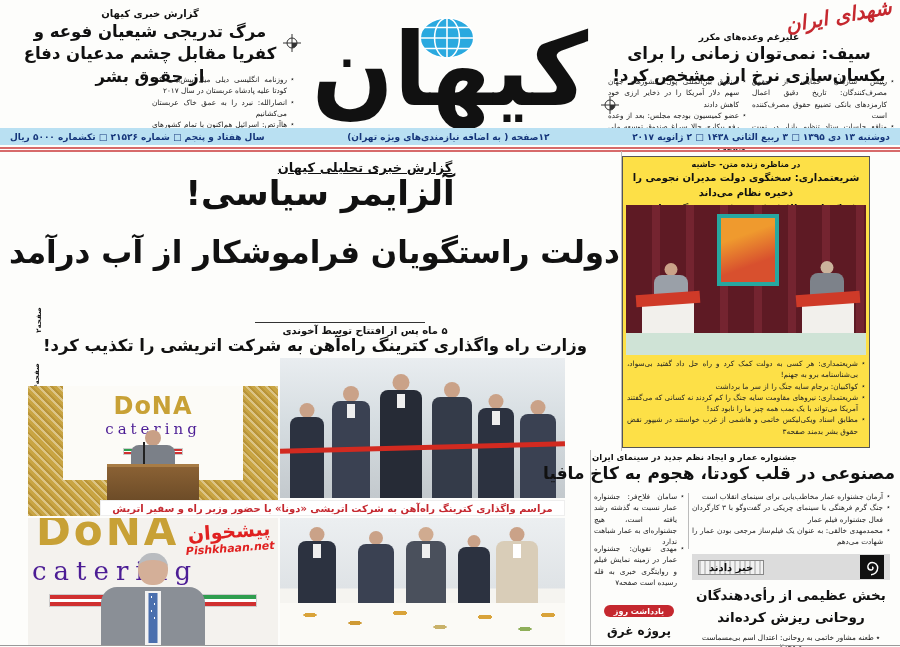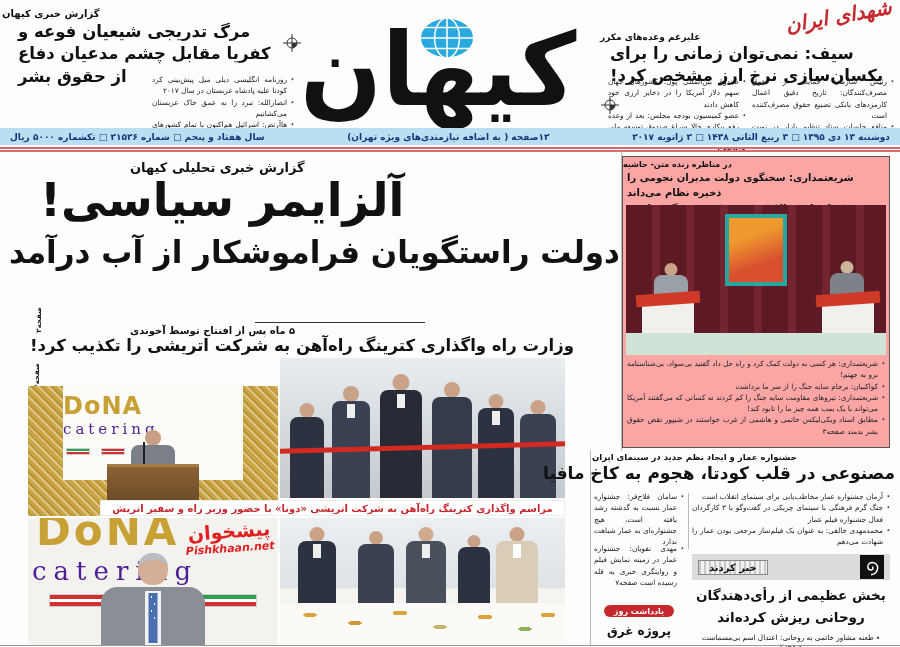--- a/index.html
+++ b/index.html
@@ -1,20 +1,20 @@
 <!DOCTYPE html>
 <html lang="fa" dir="rtl"><head>
 <meta charset="utf-8">
 <style>
   * { margin:0; padding:0; box-sizing:border-box; }
   html,body { background:#e8e8e8; }
   body { font-family:"DejaVu Sans", sans-serif; }
   .page { position:relative; width:900px; height:647px; margin:0 auto; background:#fdfdfb; overflow:hidden; direction:rtl; color:#111; }
   .abs { position:absolute; }
-  .c { text-align:left; }
+  .c { text-align:center; }
   .bold { font-weight:bold; }
   .just { text-align:justify; }
   .b { position:relative; padding-right:7px; }
   .b::before { content:"٭"; position:absolute; right:0; top:0; font-size:6px; }
   .tinytxt { font-size:7.3px; line-height:1.55; color:#222; }
   .vref { position:absolute; font-size:7px; font-weight:bold; transform:rotate(-90deg); white-space:nowrap; color:#111; }
 
   
   .tl-block { left:2px; top:0; width:296px; height:127px; }
   .tr-block { left:600px; top:0; width:298px; height:127px; }
@@ -30,22 +30,22 @@
 
   .crosshair { position:absolute; width:18px; height:18px; }
 
   
   .info-bar { left:0; top:128px; width:900px; height:17px; background:#b9e0f2; color:#15357a;
               display:flex; justify-content:space-between; align-items:center; padding:0 10px;
               font-size:9px; font-weight:bold; }
   .red-rule { left:0; top:147px; width:900px; height:5px; border-top:2px solid #d76a6a; border-bottom:2px solid #d76a6a; }
 
   
-  .lead-kicker { left:130px; top:160px; width:470px; font-size:13px; }
-  .lead-h1 { left:40px; top:173px; width:560px; font-size:46px; font-weight:bold; white-space:nowrap; }
+  .lead-kicker { left:130px; top:160px; width:470px; font-size:13px;text-decoration:underline; }
+  .lead-h1 { left:40px; top:173px; width:560px; font-size:34px; font-weight:bold; white-space:nowrap; }
   .lead-h2 { left:20px; top:234px; width:600px; font-size:31px; font-weight:bold; white-space:nowrap; }
   .lead-hr { left:255px; top:322px; width:170px; height:1px; background:#333; }
   .sec-kicker { left:130px; top:325px; width:470px; font-size:10px; }
   .sec-head { left:30px; top:336px; width:570px; font-size:16.5px; font-weight:bold; white-space:nowrap; }
 
   
   .photos { left:28px; top:362px; width:537px; height:283px; }
   .ph { position:absolute; overflow:hidden; background:#d6d9db; }
   .ph-ribbon { left:252px; top:-4px; width:285px; height:140px; background:linear-gradient(180deg,#e9edf0,#d6dde1 45%,#c3c9cd); }
   .ph-podium { left:0; top:24px; width:250px; height:130px; }
@@ -80,21 +80,21 @@
        radial-gradient(ellipse 11px 4px at 30px 12px,#d9a33a 60%,transparent 61%),
        radial-gradient(ellipse 11px 4px at 75px 20px,#cf9a35 60%,transparent 61%),
        radial-gradient(ellipse 12px 4px at 120px 10px,#d9a33a 60%,transparent 61%),
        radial-gradient(ellipse 11px 4px at 160px 24px,#c9b26a 60%,transparent 61%),
        radial-gradient(ellipse 12px 4px at 205px 14px,#d9a33a 60%,transparent 61%),
        radial-gradient(ellipse 11px 4px at 245px 26px,#8faf5a 60%,transparent 61%),
        radial-gradient(ellipse 12px 4px at 268px 12px,#d9a33a 60%,transparent 61%); }
 
   
   .right-col { left:592px; top:151px; width:303px; height:496px; }
-  .debate-box { position:absolute; left:30px; top:5px; width:268px; height:292px; border:1px solid #555; background:#fca5a5; }
+  .debate-box { position:absolute; left:30px; top:5px; width:248px; height:292px; border:1px solid #555; background:#fde047; }
   .debate-kicker { font-size:8px; font-weight:bold; margin-top:3px; }
   .debate-head { font-size:10px; font-weight:bold; line-height:1.5; padding:1px 4px; }
   .debate-photo { position:absolute; left:3px; right:3px; top:48px; height:150px; overflow:hidden;
                   background:repeating-linear-gradient(90deg,#5e1a24 0 26px,#742430 26px 34px); }
   .debate-floor { position:absolute; left:0; right:0; bottom:0; height:22px; background:#cfe3d6; }
   .screen { position:absolute; left:38%; top:6%; width:62px; height:72px; border:4px solid #27a7a0;
             background:linear-gradient(160deg,#ef9a2e 30%,#d8502e 70%); }
   .desk { position:absolute; bottom:18px; width:52px; height:36px; background:#f2f0ec; }
   .desk::before { content:""; position:absolute; left:-6px; right:-6px; top:-8px; height:12px; background:#cf3a28; transform:rotate(-4deg); }
   .debate-bullets { position:absolute; left:4px; right:4px; top:201px; }
@@ -336,21 +336,21 @@
     <div class="note-prev tinytxt just">
       <div class="b">مهدی نقویان: جشنواره عمار در زمینه نمایش فیلم و روایتگری خبری به قله رسیده است   صفحه۷</div>
     </div>
 
     <div class="special-band">
       <div class="spiral-box">
         <svg width="20" height="20" viewBox="0 0 24 24">
           <path d="M12 12 a1.2 1.2 0 0 1 1.2 1.2 a2.4 2.4 0 0 1 -2.4 2.4 a3.8 3.8 0 0 1 -3.8 -3.8 a5.2 5.2 0 0 1 5.2 -5.2 a6.6 6.6 0 0 1 6.6 6.6 a8 8 0 0 1 -8 8" fill="none" stroke="#fff" stroke-width="1.7"></path>
         </svg>
       </div>
-      <div class="special-label">خبر کردند</div>
+      <div class="special-label">خبر دادند</div>
     </div>
     <div class="special-head">بخش عظیمی از رأی‌دهندگان روحانی ریزش کرده‌اند</div>
     <div class="special-sub">٭ طعنه مشاور خاتمی به روحانی: اعتدال اسم بی‌مسماست   صفحه۲</div>
 
     <div class="note-label" style="top:454px">یادداشت روز</div>
     <div class="note-head" style="top:470px">پروژه غرق مصنوعی مردم</div>
 
   </div>
 
   <div class="abs bottom-line"></div>

